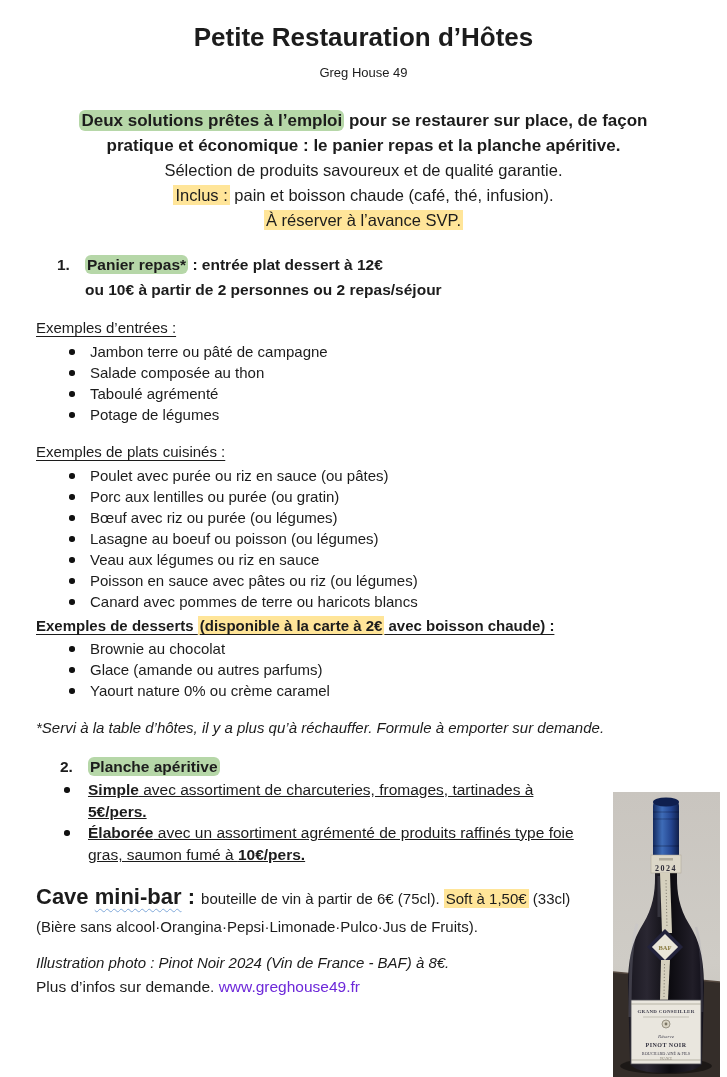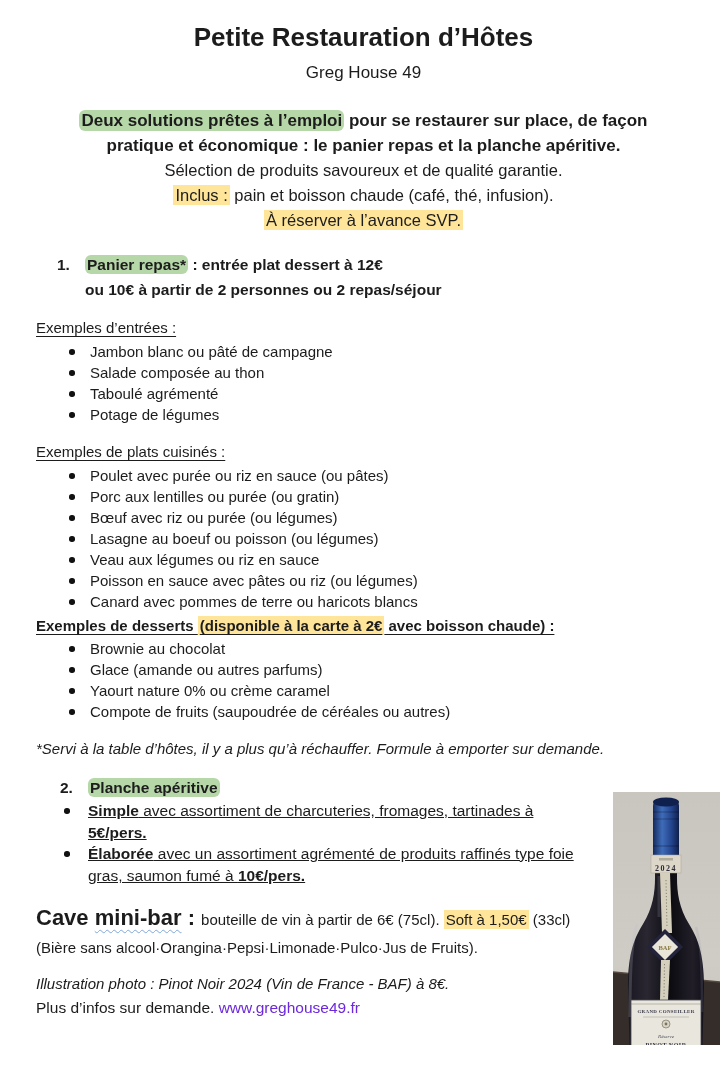--- a/index.html
+++ b/index.html
@@ -11,21 +11,21 @@
     position:relative;
     overflow:hidden;
   }
   .page { position:absolute; inset:0; padding:0 36px; }
 
   .hl-g { background:#b6d7a8; padding:1px 2px;border-radius:6px; }
   .hl-y { background:#ffe599; padding:1px 2px; }
   .b { font-weight:bold; }
 
   .title { margin-top:22px; font-size:26px; line-height:30px; font-weight:bold; text-align:center; }
-  .subtitle { margin-top:10px; font-size:17px; line-height:21px; text-align:center; }
+  .subtitle { margin-top:10px; font-size:13px; line-height:21px; text-align:center; }
 
   .intro { margin-top:25px; text-align:center; }
   .intro .l-bold { font-size:17px; line-height:25px; font-weight:bold; }
   .intro .l-reg  { font-size:16.5px; line-height:25px; }
 
   .oli { display:flex; margin-top:19px; padding-left:21px; font-size:15.5px; line-height:25px; font-weight:bold; }
   .oli .onum { width:28px; flex:none; }
   .oli2 { margin-top:18px; line-height:22px; padding-left:24px; }
 
   .sec { font-size:15px; line-height:20px; text-decoration:underline; text-underline-offset:3px; }
@@ -46,21 +46,21 @@
 
   .cave { margin-top:17px; font-size:15px; line-height:30px; width:600px; }
   .cave .lead { font-size:22px; font-weight:bold; }
   .wavy { text-decoration:underline; text-decoration-style:wavy; text-decoration-color:#7fa8d9; text-decoration-thickness:1px; text-underline-offset:4px; }
   .cave2 { margin-top:2px; font-size:15px; line-height:22px; }
 
   .illustration { margin-top:15px; font-style:italic; font-size:15px; line-height:20px; }
   .info { margin-top:3px; font-size:15.5px; line-height:21px; }
   .info a { color:#6d28d9; cursor:pointer; }
 
-  .photo { position:absolute; left:613px; top:792px; width:107px; height:253px; overflow:hidden; }
+  .photo { position:absolute; left:613px; top:792px; width:107px; height:285px; overflow:hidden; }
   .photo svg { display:block; }
   .label-serif { font-family:"Liberation Serif", serif; }
 </style>
 </head>
 <body>
 
 <div class="page">
 
   <div class="title">Petite Restauration d’Hôtes</div>
   <div class="subtitle">Greg House 49</div>
@@ -77,21 +77,21 @@
     <span class="onum">1.</span>
     <div class="obody">
       <div><span class="hl-g">Panier repas*</span><span> : entrée plat dessert à 12€</span></div>
       <div>ou 10€ à partir de 2 personnes ou 2 repas/séjour</div>
     </div>
   </div>
 
   <div class="sec sec-entrees">Exemples d’entrées :</div>
   <ul class="menu">
 
-  <li>Jambon blanc ou pâté de campagne</li>
+  <li>Jambon terre ou pâté de campagne</li>
       <li>Salade composée au thon</li>
       <li>Taboulé agrémenté</li>
       <li>Potage de légumes</li>
     </ul>
 
   <div class="sec sec-plats">Exemples de plats cuisinés :</div>
   <ul class="menu">
 
   <li>Poulet avec purée ou riz en sauce (ou pâtes)</li>
       <li>Porc aux lentilles ou purée (ou gratin)</li>
@@ -101,21 +101,20 @@
       <li>Poisson en sauce avec pâtes ou riz (ou légumes)</li>
       <li>Canard avec pommes de terre ou haricots blancs</li>
     </ul>
 
   <div class="sec sec-desserts"><span>Exemples de desserts </span><span class="hl-y">(disponible à la carte à 2€</span><span> avec boisson chaude) :</span></div>
   <ul class="menu desserts">
 
   <li>Brownie au chocolat</li>
       <li>Glace (amande ou autres parfums)</li>
       <li>Yaourt nature 0% ou crème caramel</li>
-      <li>Compote de fruits (saupoudrée de céréales ou autres)</li>
     </ul>
 
   <div class="footnote">*Servi à la table d’hôtes, il y a plus qu’à réchauffer. Formule à emporter sur demande.</div>
 
   <div class="oli oli2">
     <span class="onum b">2.</span>
     <span class="b"><span class="hl-g">Planche apéritive</span></span>
   </div>
   <ul class="planche">
 

